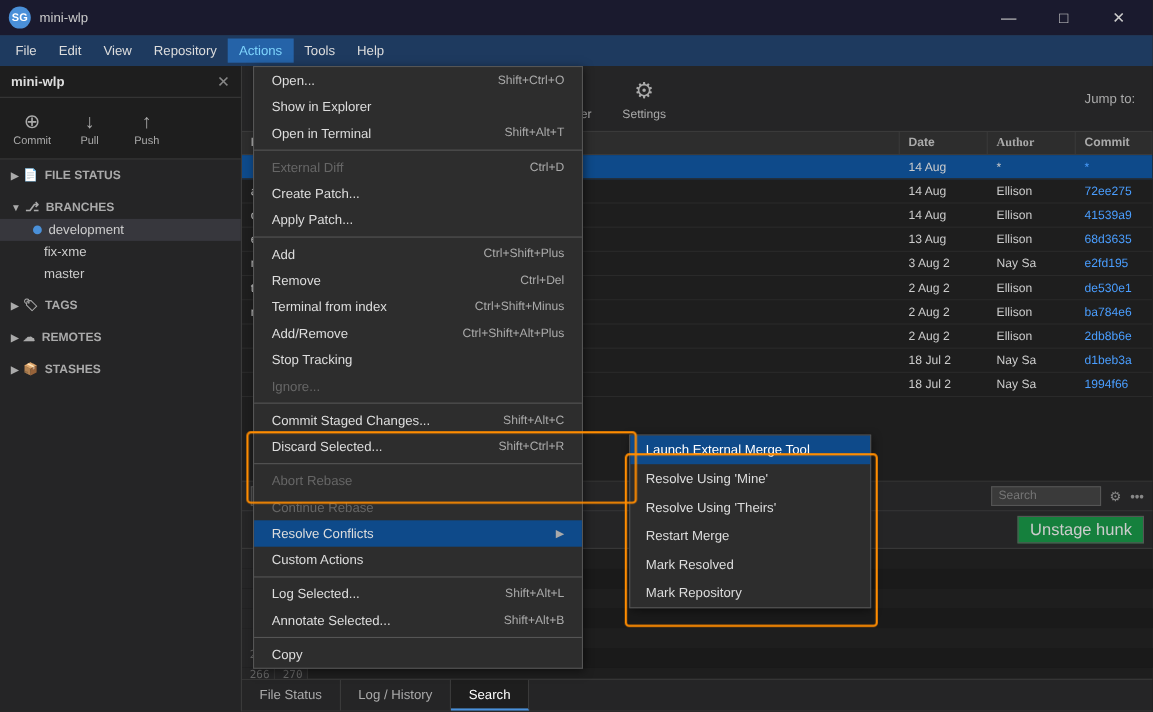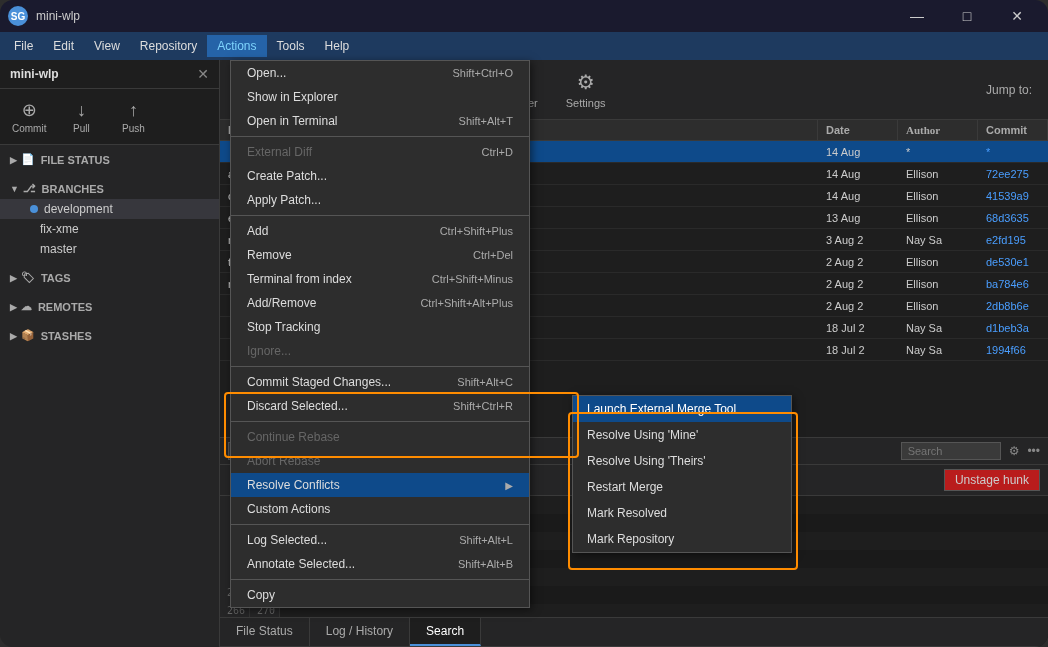--- a/index.html
+++ b/index.html
@@ -99,21 +99,21 @@
 
     
     .highlight-box { position: absolute; border: 2px solid #ff8c00; border-radius: 4px; pointer-events: none; z-index: 200; }
 
     
     .dropdown-item.resolve { background: #0e4a8a; }
   </style>
 </head>
 <body>
 
-<div style="position: relative; width: 1048px; height: 647px; overflow: hidden; border-radius: 13px;">
+<div style="position: relative; width: 1048px; height: 647px; overflow: hidden;">
 
   <div class="title-bar">
     <div class="title-bar-icon">SG</div>
     <span class="title-bar-title">mini-wlp</span>
     <div class="title-bar-controls">
       <div class="title-bar-btn">—</div>
       <div class="title-bar-btn">□</div>
       <div class="title-bar-btn close">✕</div>
     </div>
   </div>
@@ -303,21 +303,21 @@
         <div style="display:flex; align-items:center; background:#252526; border-bottom: 1px solid #3a3a3a; padding: 4px 8px;">
           <div style="background:#3a3a3a; border:1px solid #555; padding:2px 6px; color:#ccc; font-size:11px; margin-right:8px;">src/wlp-lexicon_master.txt</div>
           <div style="margin-left:auto; display:flex; align-items:center; gap:8px;">
             <input type="text" style="background: rgb(58, 58, 58); border: 1px solid rgb(85, 85, 85); color: rgb(204, 204, 204); padding: 2px 6px; font-size: 11px; width: 100px;" placeholder="Search">
             <span style="color:#888; cursor:pointer;">⚙</span>
             <span style="color:#888; cursor:pointer;">•••</span>
           </div>
         </div>
         <div style="display:flex; align-items:center; background:#252526; padding:4px 8px; border-bottom:1px solid #3a3a3a;">
           <div style="margin-left:auto;">
-            <button style="background:#b91c1c; border:1px solid #555; color:#ccc; padding:3px 10px; cursor:pointer; font-size:12px;">Unstage hunk</button>
+            <button style="background:#15803d; border:1px solid #555; color:#ccc; padding:3px 10px; cursor:pointer; font-size:15px;">Unstage hunk</button>
           </div>
         </div>
         <div style="flex:1; overflow:auto; font-family:monospace; font-size:11px;">
           <div style="display:flex; min-height:18px;">
             <div style="width:30px; text-align:right; padding:1px 4px; color:#666; background:#252526; border-right:1px solid #333; font-size:10px;"></div>
             <div style="width:30px; text-align:right; padding:1px 4px; color:#666; background:#252526; border-right:1px solid #333; font-size:10px;"></div>
             <div style="padding:1px 6px; color:#ccc;">: \edm</div>
           </div>
           <div style="display:flex; min-height:18px; background:#1a1a1a;">
             <div style="width:30px; text-align:right; padding:1px 4px; color:#666; background:#252526; border-right:1px solid #333; font-size:10px;"></div>
@@ -412,24 +412,24 @@
       <div class="dropdown-item">
         <span>Commit Staged Changes...</span>
         <span class="dropdown-shortcut">Shift+Alt+C</span>
       </div>
       <div class="dropdown-item">
         <span>Discard Selected...</span>
         <span class="dropdown-shortcut">Shift+Ctrl+R</span>
       </div>
       <hr class="dropdown-separator">
       <div class="dropdown-item disabled">
+        <span>Abort Rebase</span>
+      </div>
+      <div class="dropdown-item disabled">
         <span>Continue Rebase</span>
-      </div>
-      <div class="dropdown-item disabled">
-        <span>Abort Rebase</span>
       </div>
       <div class="dropdown-item resolve highlighted">
         <span>Resolve Conflicts</span>
         <span class="dropdown-arrow">▶</span>
       </div>
       <div class="dropdown-item">
         <span>Custom Actions</span>
       </div>
       <hr class="dropdown-separator">
       <div class="dropdown-item">

